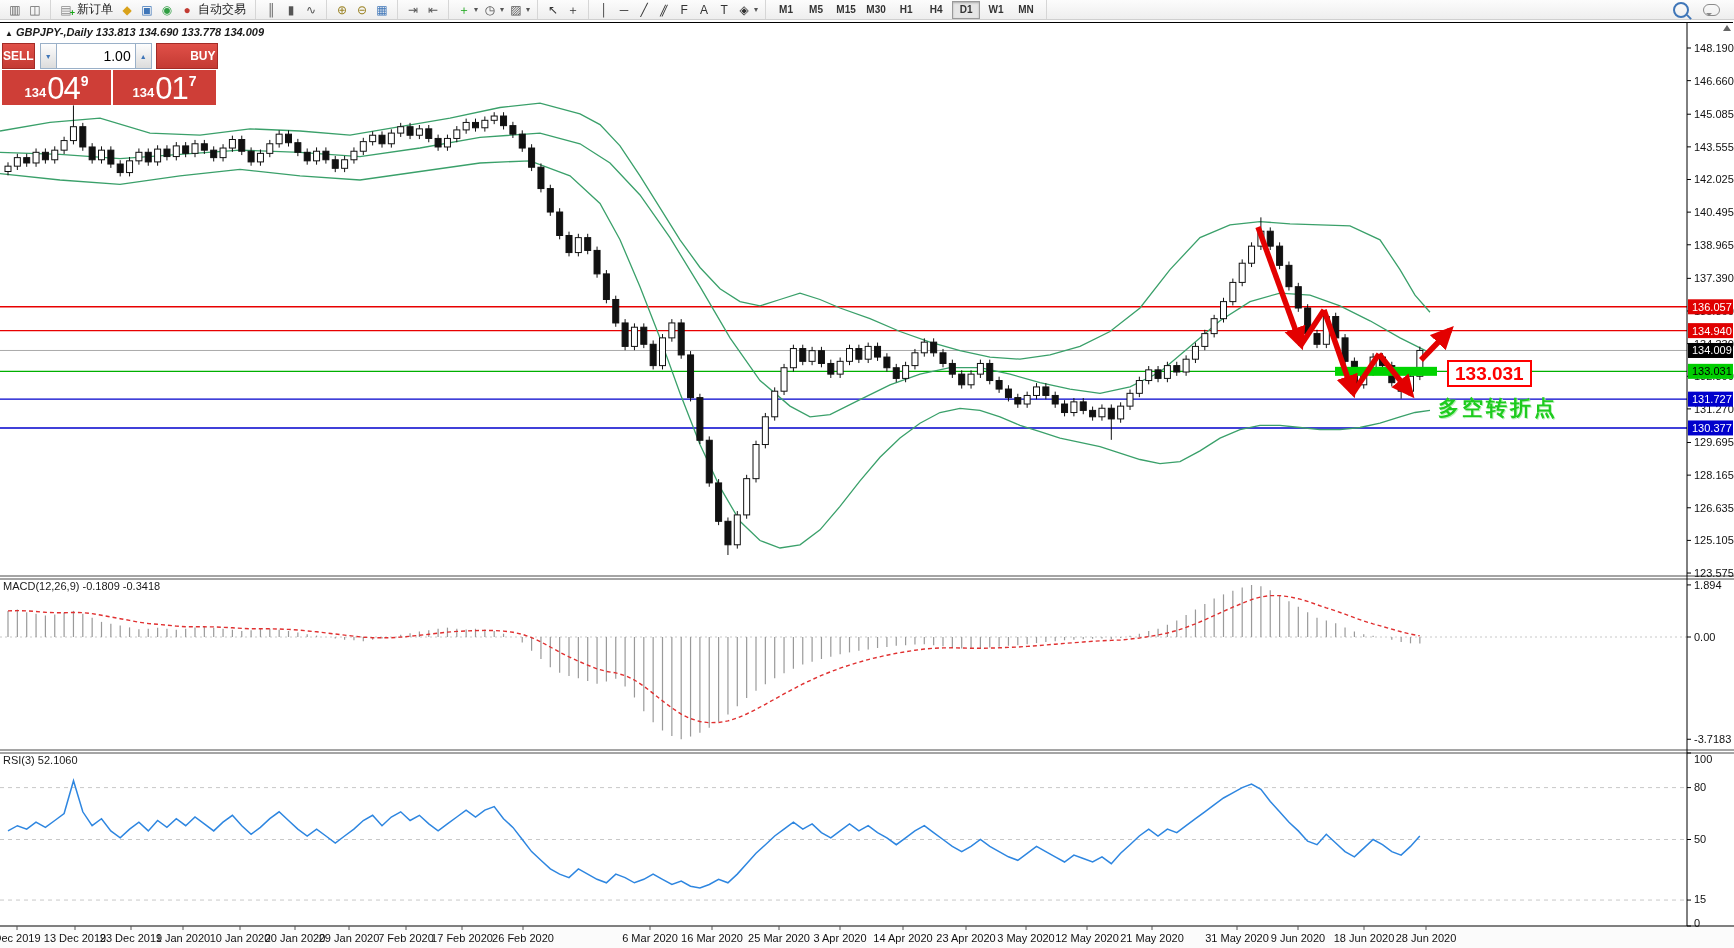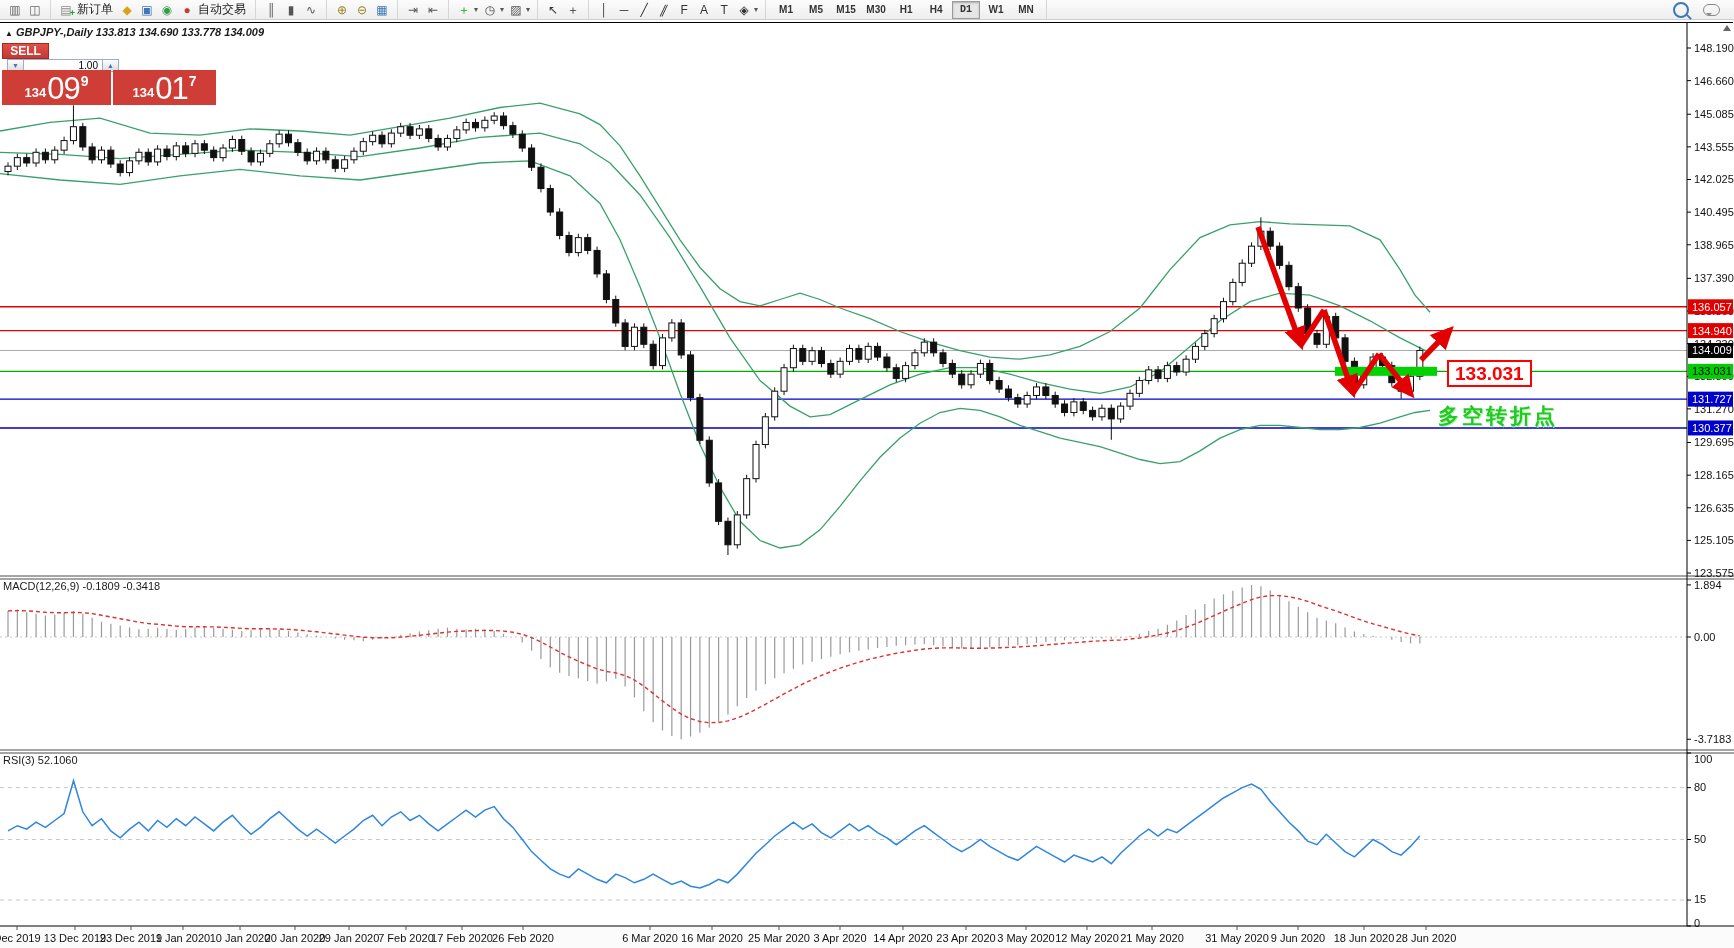--- a/index.html
+++ b/index.html
@@ -10,45 +10,45 @@
            background:linear-gradient(#fcfcfc,#eee);border-bottom:1px solid #cfcfcf;
            display:flex;align-items:center;font-size:12px;color:#444;}
   .tb-group{display:flex;align-items:center;height:19px;padding:0 5px;border-right:1px solid #d6d6d6;}
   .tb-ico{display:inline-flex;align-items:center;justify-content:center;width:20px;height:17px;
           font-size:12px;line-height:1;cursor:default;position:relative;}
   .tb-ico .mini-plus{position:absolute;right:1px;bottom:0;font-size:9px;font-weight:bold;color:#16a516;}
   .tb-label{font-size:12px;color:#222;margin:0 4px 0 1px;white-space:nowrap;font-family:Liberation Serif, serif;}
   .tb-caret{font-size:8px;color:#555;margin:0 2px 0 0;}
   .tf-btn{min-width:26px;height:16px;display:inline-flex;align-items:center;justify-content:center;
           font-size:10px;font-weight:bold;color:#333;margin:0 1px;border:1px solid transparent;}
-  .tf-btn.active{border:1px solid #9a9a9a;background:#e6e6e6;box-shadow:inset 0 1px 2px rgba(0,0,0,.25);font-family:Liberation Mono, monospace;}
+  .tf-btn.active{border:1px solid #9a9a9a;background:#e6e6e6;box-shadow:inset 0 1px 2px rgba(0,0,0,.25);}
   .tb-right{margin-left:auto;display:flex;align-items:center;padding-right:8px;border-right:none;}
   .mag-icon{width:12px;height:12px;border:2px solid #3f76b8;border-radius:50%;position:relative;margin:0 8px;}
   .mag-icon::after{content:"";position:absolute;width:6px;height:2px;background:#3f76b8;
                    transform:rotate(45deg);right:-5px;bottom:-2px;}
   .chat-icon{width:15px;height:10px;border:1.5px solid #8a8a8a;border-radius:6px;position:relative;margin:0 6px;}
   .chat-icon::after{content:"";position:absolute;left:2px;bottom:-4px;border:3px solid transparent;border-top-color:#8a8a8a;}
   .skew{transform:skewX(-25deg);display:inline-block;}
   
   .chart-area{position:absolute;left:0;top:22px;width:1733px;height:926px;background:#fff;border-top:1px solid #000;}
   #chart-svg{position:absolute;left:0;top:0;}
   .symbol-line{position:absolute;left:5px;top:3px;font-size:11px;font-weight:bold;color:#1a1a1a;z-index:5;font-style:italic;}
   .symbol-line .tri{font-size:8px;margin-right:3px;}
   .panel-label{position:absolute;left:3px;font-size:11px;color:#1a1a1a;z-index:5;}
   
   .trade-panel{position:absolute;left:2px;top:20px;z-index:6;width:216px;}
-  .tp-row1{display:flex;height:26px;flex-direction:column;}
+  .tp-row1{display:flex;height:26px;}
   .btn-sell,.btn-buy{width:45px;background:linear-gradient(#e05048,#c43a33);color:#fff;font-size:12px;
         font-weight:bold;display:flex;align-items:center;justify-content:center;border:1px solid #a32b26;}
   .btn-buy{width:47px;margin-left:4px;padding-left:32px;}
   .vol-box{display:flex;align-items:stretch;margin-left:5px;}
   .vol-step{width:15px;background:linear-gradient(#fdfdfd,#dcdcdc);border:1px solid #9ab0c8;color:#3f76b8;
         font-size:7px;display:flex;align-items:center;justify-content:center;}
   .vol-field{width:74px;background:#fff;border-top:1px solid #9ab0c8;border-bottom:1px solid #9ab0c8;
-        font-size:10px;color:#000;display:flex;align-items:center;justify-content:flex-end;padding-right:4px;}
+        font-size:14px;color:#000;display:flex;align-items:center;justify-content:flex-end;padding-right:4px;}
   .tp-row2{display:flex;margin-top:1px;height:35px;}
   .price-box{background:#ce3e37;color:#fff;display:flex;align-items:flex-end;justify-content:center;
        padding-bottom:2px;}
   .price-box.sell{width:109px;}
   .price-box.buy{width:103px;margin-left:2px;}
   .pb-small{font-size:13px;font-weight:bold;margin:0 1px 3px 0;}
   .pb-big{font-size:31px;font-weight:400;line-height:0.9;letter-spacing:-1px;}
   .pb-sup{font-size:14px;font-weight:bold;margin:0 0 14px 1px;}
   
   .ann-price-label{position:absolute;z-index:4;border:2px solid #f00;background:#fff;color:#f00;
@@ -815,29 +815,29 @@
       <div class="vol-box">
         <div class="vol-step">▼</div>
         <div class="vol-field">1.00</div>
         <div class="vol-step">▲</div>
       </div>
       <div class="btn-buy">BUY</div>
     </div>
     <div class="tp-row2">
       <div class="price-box sell">
         <span class="pb-small">134</span>
-        <span class="pb-big">09</span>
+        <span class="pb-big">04</span>
         <span class="pb-sup">9</span>
       </div>
       <div class="price-box buy">
         <span class="pb-small">134</span>
         <span class="pb-big">01</span>
         <span class="pb-sup">7</span>
       </div>
     </div>
   </div>
 
   <div class="panel-label" style="top:557px">MACD(12,26,9) -0.1809 -0.3418</div>
   <div class="panel-label" style="top:731px">RSI(3) 52.1060</div>
 
   <div class="ann-price-label" id="ann-price-label" style="left: 1447px; top: 337px;">133.031</div>
-  <div class="ann-cn" id="ann-cn" style="left: 1438px; top: 379px;">多空转折点</div>
+  <div class="ann-cn" id="ann-cn" style="left: 1438px; top: 371px;">多空转折点</div>
 </div>
 
 </body></html>

